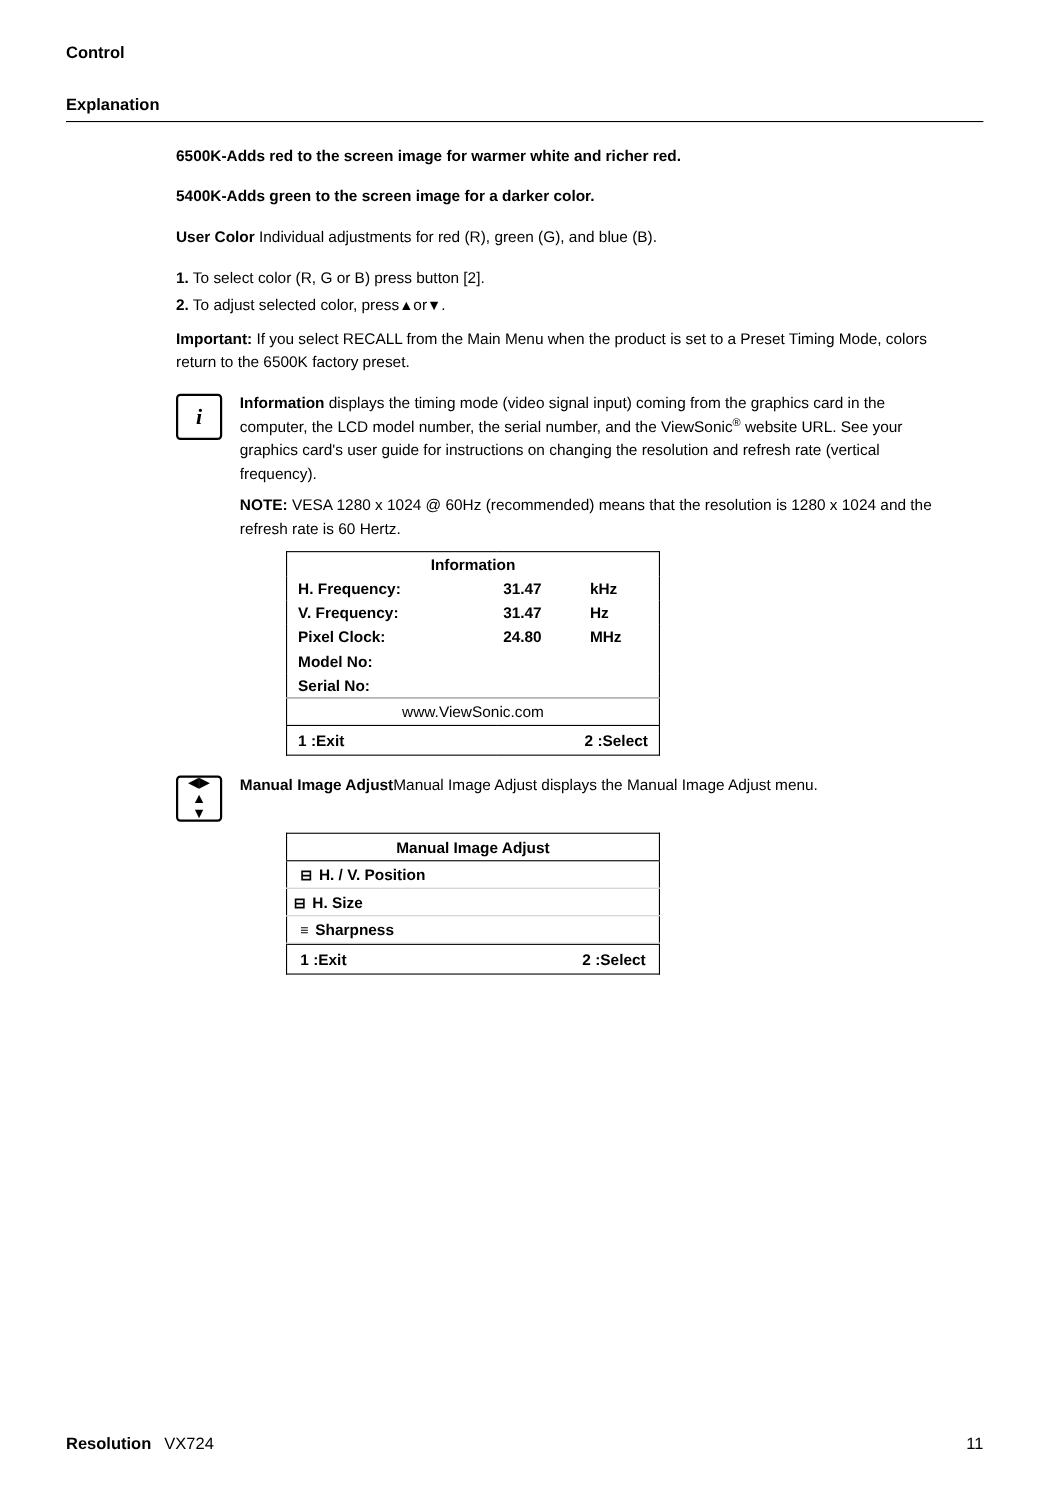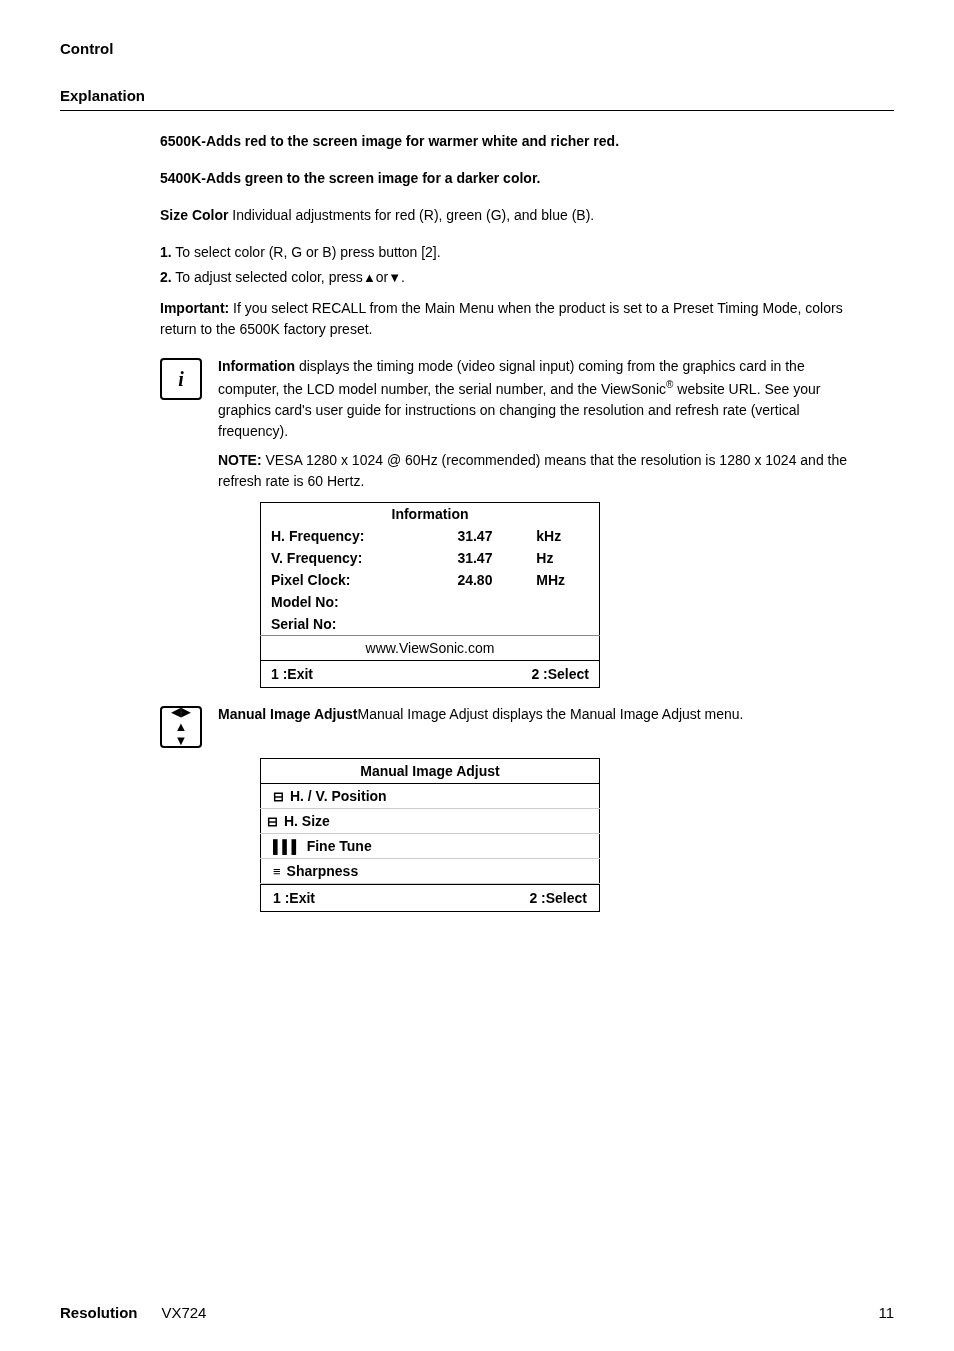--- a/index.html
+++ b/index.html
@@ -173,21 +173,21 @@
 
     <div class="paragraph">
       <span class="bold">6500K-Adds red to the screen image for warmer white and richer red.</span>
     </div>
 
     <div class="paragraph">
       <span class="bold">5400K-Adds green to the screen image for a darker color.</span>
     </div>
 
     <div class="paragraph">
-      <span class="bold">Size Color</span><span> Individual adjustments for red (R), green (G),  and blue (B).</span>
+      <span class="bold">User Color</span><span> Individual adjustments for red (R), green (G),  and blue (B).</span>
     </div>
 
     <div class="paragraph" style="margin-bottom:4px;">
       <span class="bold">1.</span>
       <span>To select color (R, G or B) press button [2].</span>
     </div>
     <div class="paragraph" style="margin-bottom:10px;">
       <span class="bold">2.</span>
       <span> To adjust selected color, press<span style="font-size:13px;">▲</span>or<span style="font-size:13px;">▼</span>.</span>
     </div>
@@ -275,40 +275,37 @@
           </tr>
         </thead>
         <tbody id="manual-table-body">
         <tr class="menu-row">
               <td style="font-weight:bold; padding:4px 12px; border-bottom: 1px solid #ccc;"><span class="menu-icon">⊟</span>H. / V. Position</td>
             </tr>
             <tr class="menu-row">
               <td style="font-weight:bold; padding:4px 6px; border-bottom: 1px solid #ccc;"><span class="menu-icon">⊟</span>H. Size</td>
             </tr>
             <tr class="menu-row">
-              <td style="font-weight:bold; padding:4px 12px; border-bottom: 1px solid #ccc;"><span class="menu-icon">▌▌▌</span>Fine Tune</td>
-            </tr>
-            <tr class="menu-row">
               <td style="font-weight:bold; padding:4px 12px; border-bottom: 1px solid #ccc;"><span class="menu-icon">≡</span>Sharpness</td>
             </tr>
           </tbody>
         <tfoot id="manual-table-foot">
         <tr>
   <td style="display:flex; justify-content:space-between; font-weight:bold; padding:5px 12px; border-top:1.5px solid #000; font-size:14px;">
     <span>1 :Exit</span>
     <span>2 :Select</span>
   </td>
 </tr>
           </tfoot>
       </table>
     </div>
 
   </div>
 
   <div class="page-footer">
     <div>
       <span class="footer-brand bold">Resolution</span>
-      <span style="margin-left:20px; font-size:15px;">VX724</span>
+      <span style="margin-left:8px; font-size:15px;">VX724</span>
     </div>
     <div class="footer-page">11</div>
   </div>
 
 </div>
 
 </body></html>

